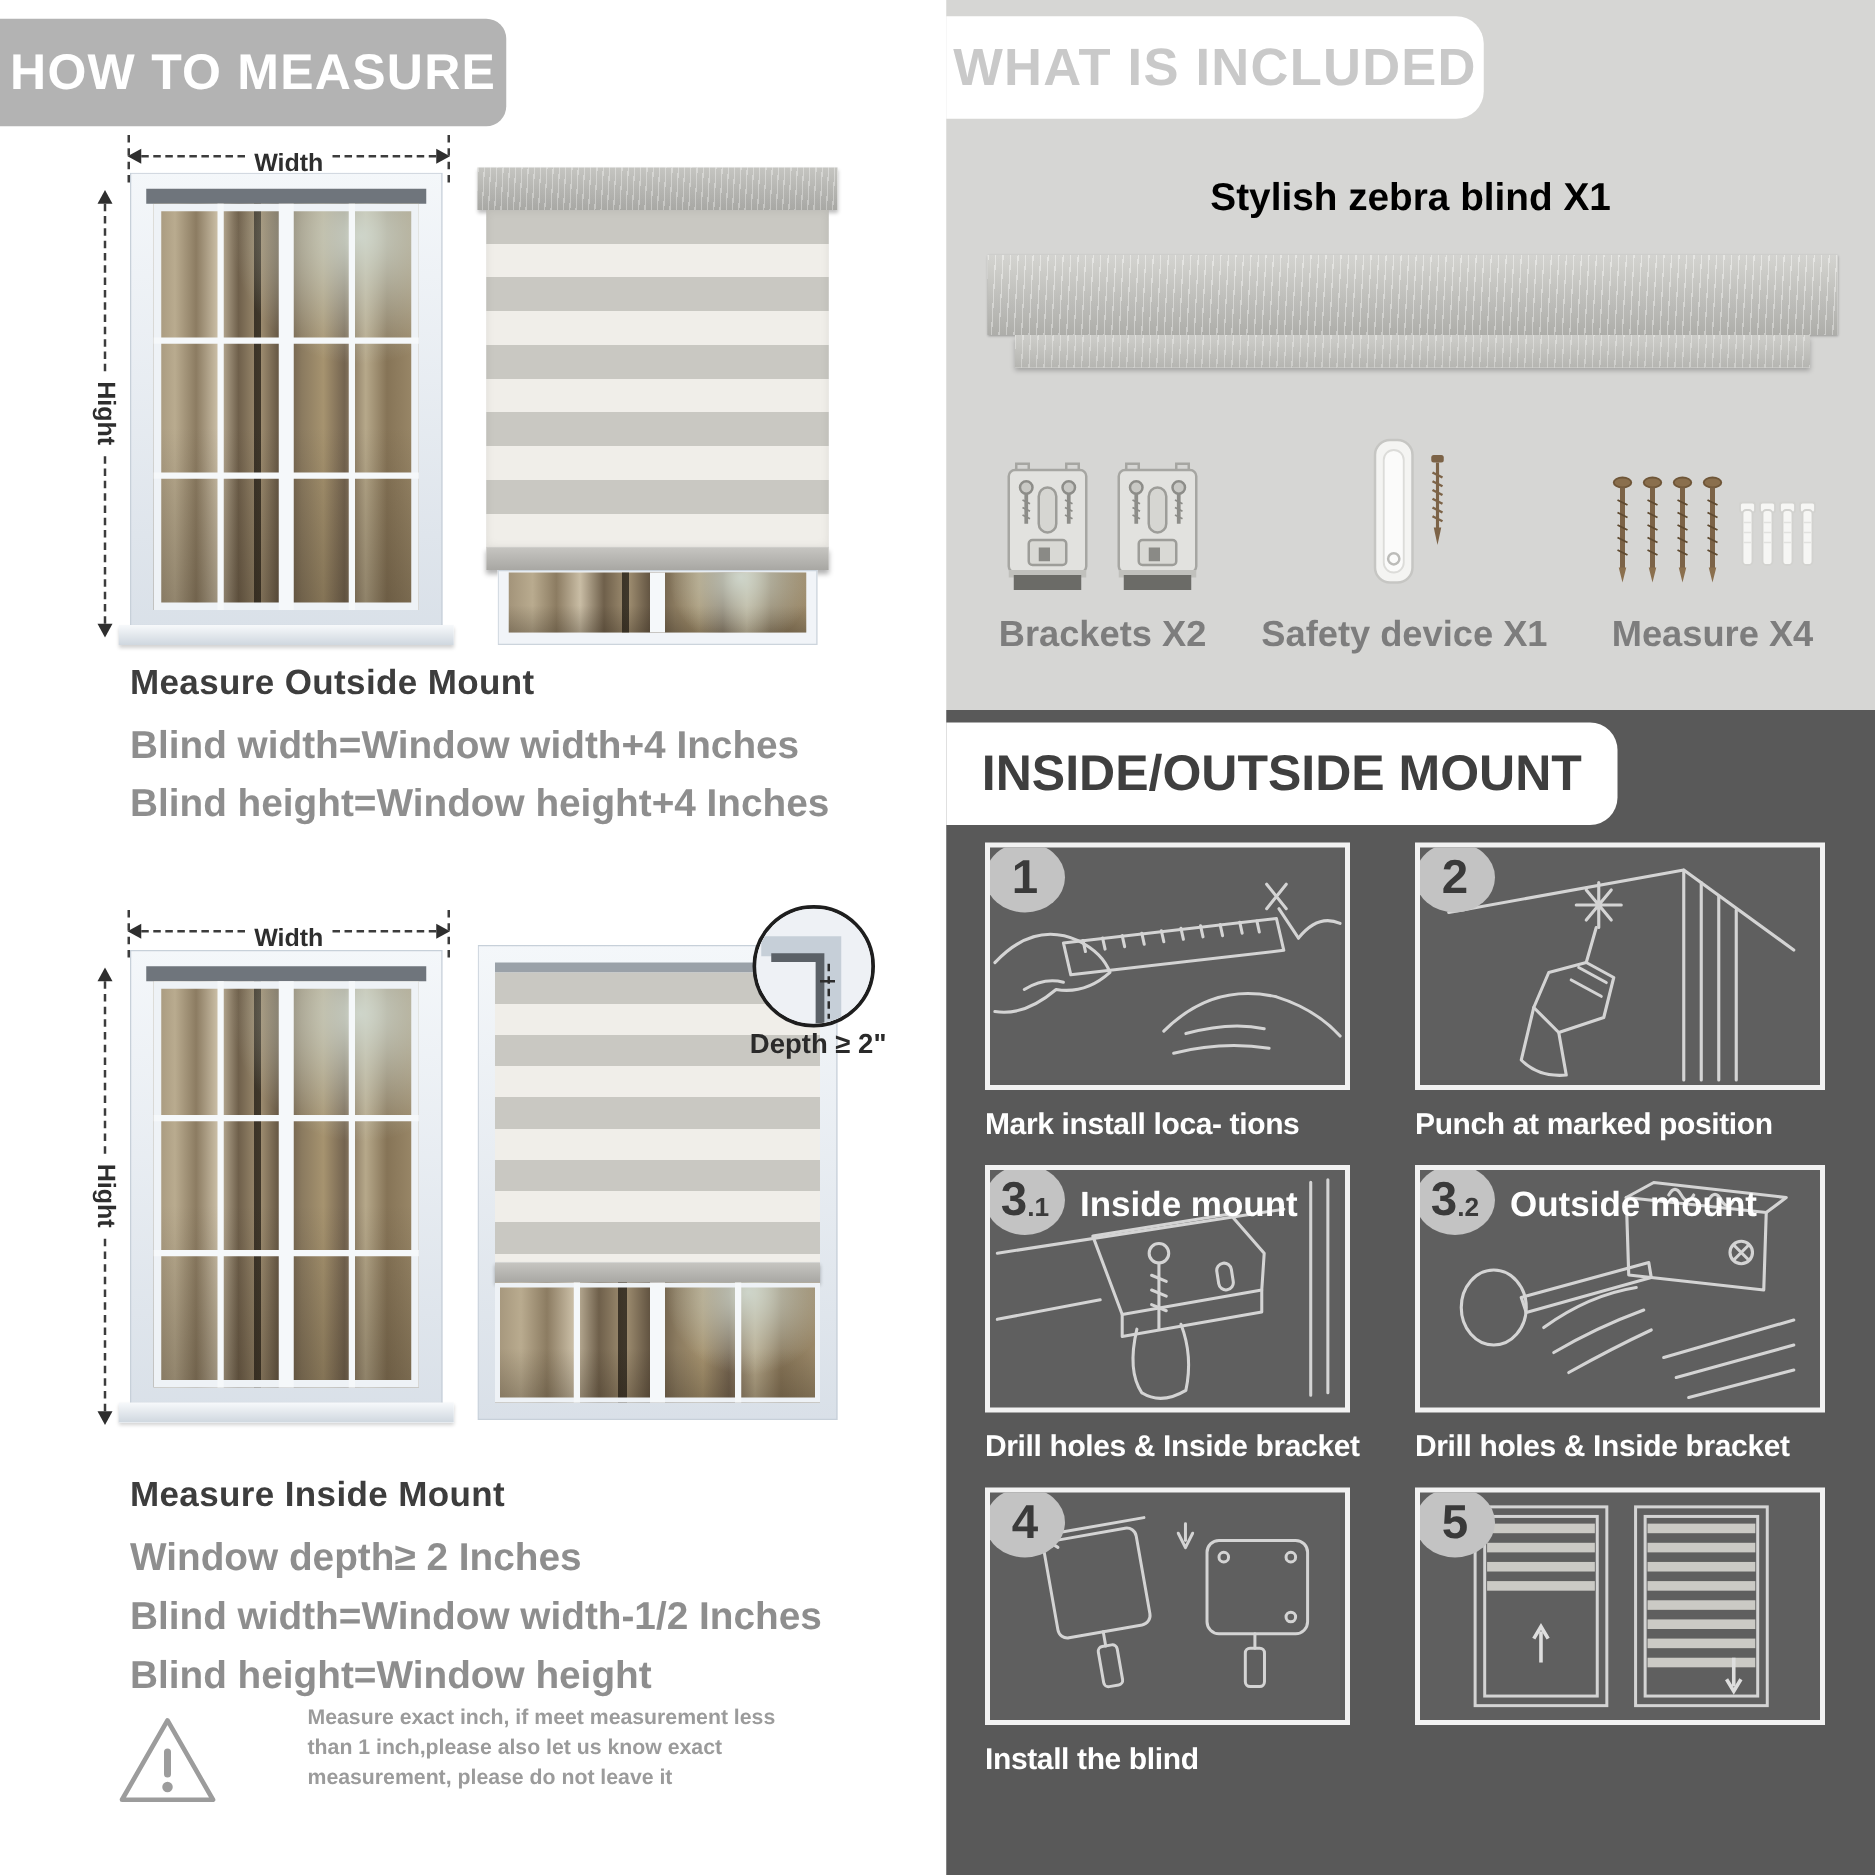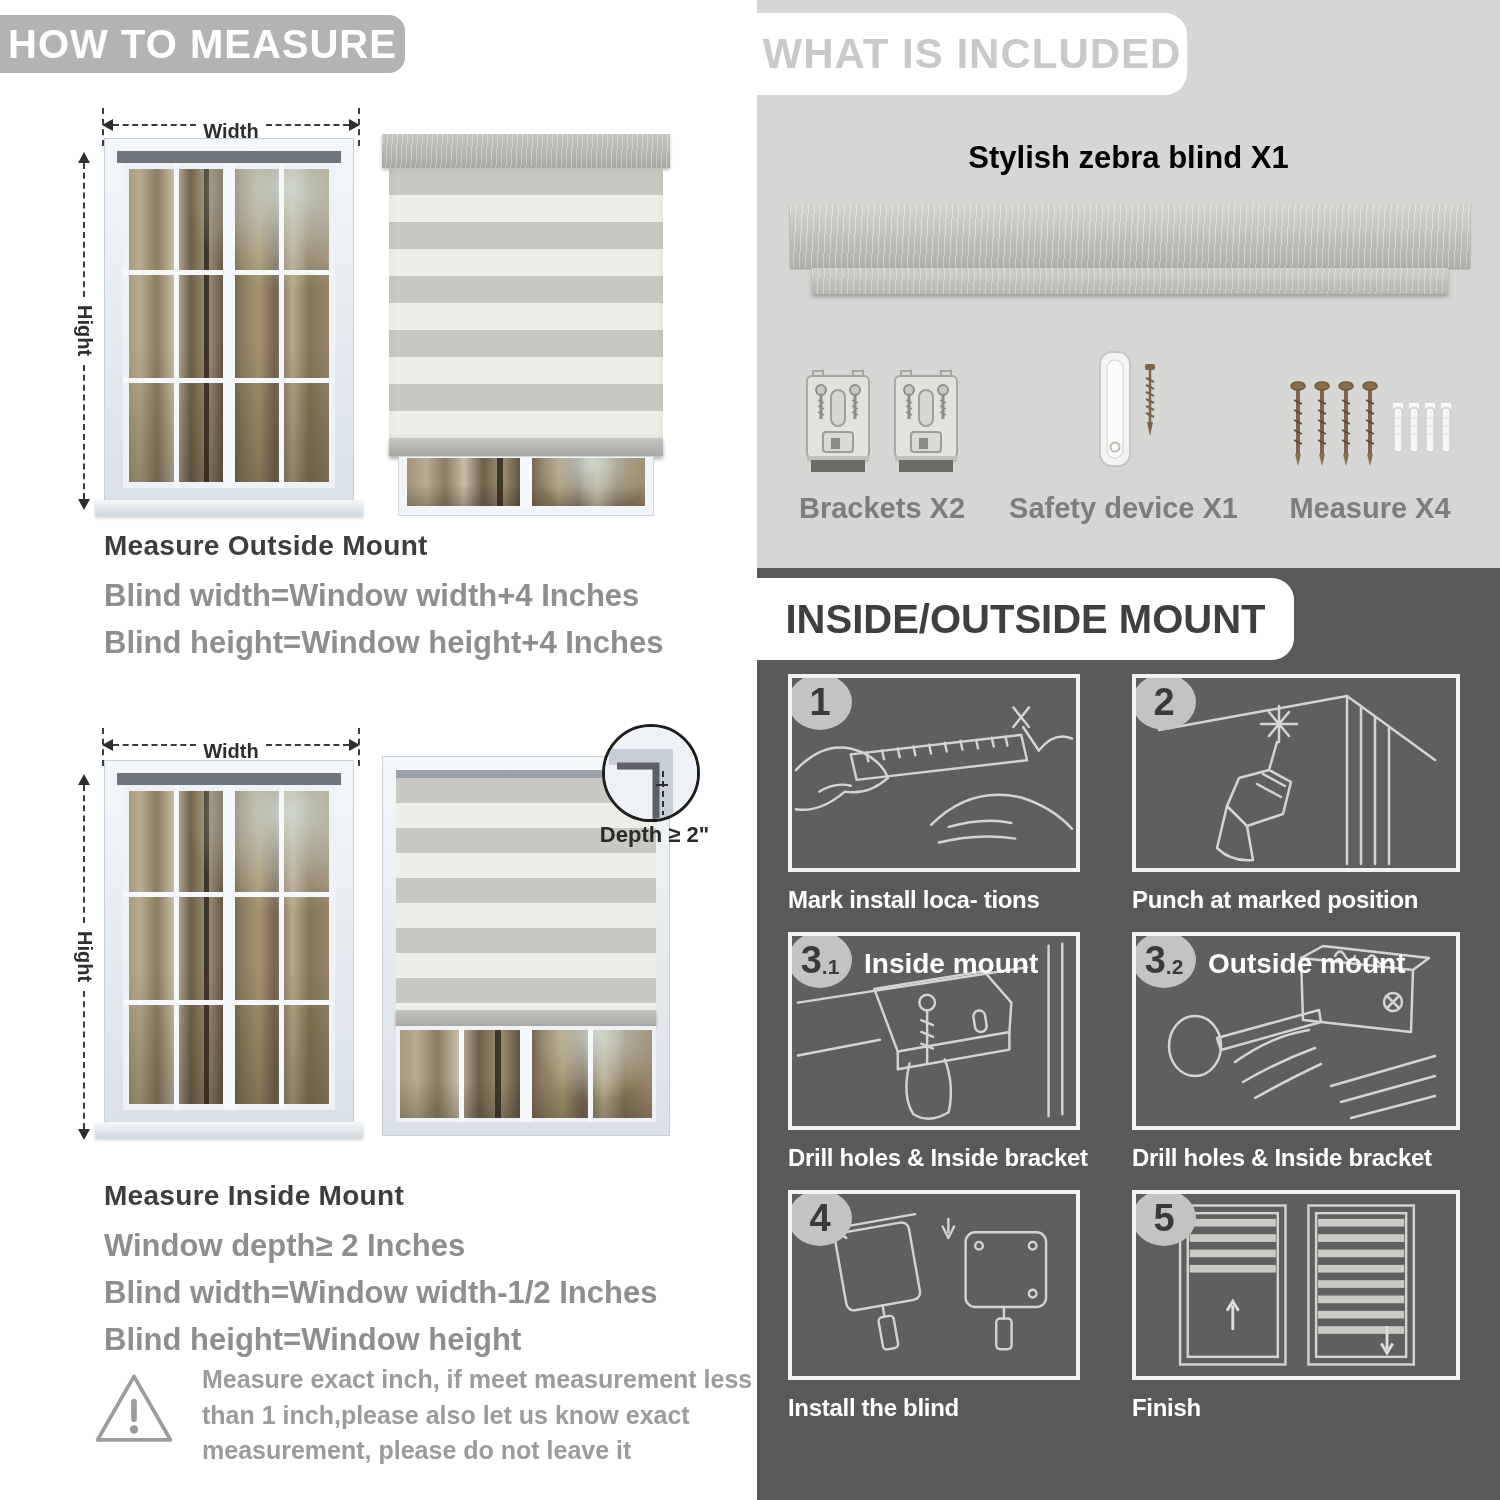--- a/index.html
+++ b/index.html
@@ -3,21 +3,21 @@
 <meta charset="utf-8">
 <style>
   html,body{margin:0;padding:0;background:#fff;}
   .page{position:relative;width:1500px;height:1500px;background:#ffffff;overflow:hidden;
         font-family:"Liberation Sans","DejaVu Sans",sans-serif;-webkit-font-smoothing:antialiased;}
   i{font-style:normal;}
 
   
   .left-panel{position:absolute;left:0;top:0;width:755px;height:1500px;background:#fff;}
   .pill{display:flex;align-items:center;justify-content:center;font-weight:bold;}
-  .pill-gray{position:absolute;left:0;top:15px;width:405px;height:58px;background:#b3b3b3;
+  .pill-gray{position:absolute;left:0;top:15px;width:405px;height:86px;background:#b3b3b3;
              border-radius:0 16px 16px 0;color:#fff;font-size:40px;letter-spacing:1px;}
 
   .measure-section{position:absolute;left:60px;width:640px;}
   .s1{top:108px;height:420px;}
   .s2{top:722px;height:465px;}
 
   
   .h-dim{position:absolute;left:42px;top:6px;width:258px;height:22px;display:flex;align-items:center;
          color:#2e2e2e;font-weight:bold;font-size:20px;}
   .h-dim .dash{flex:1;border-top:2px dashed #3c3c3c;height:0;}
@@ -81,21 +81,21 @@
   .depth-lbl{position:absolute;left:512px;top:100px;width:165px;text-align:center;
              font-size:22px;font-weight:bold;color:#2a2a2a;}
 
   .text-block{position:absolute;left:104px;white-space:nowrap;}
   .tb1{top:530px;} .tb2{top:1180px;}
   .text-block h2{margin:0 0 16px;font-size:28px;color:#3d3d3d;letter-spacing:.3px;}
   .text-block p{margin:11px 0;font-size:31px;font-weight:bold;color:#8e8e8e;}
 
   .warning{position:absolute;left:92px;top:1362px;display:flex;align-items:flex-start;gap:26px;}
   .warn-icon{width:84px;height:82px;margin-top:6px;flex:0 0 auto;}
-  .warn-text{font-size:25px;font-weight:bold;color:#9b9b9b;line-height:1.42;}
+  .warn-text{font-size:17px;font-weight:bold;color:#9b9b9b;line-height:1.42;margin-left:44px;}
 
   
   .right-top{position:absolute;left:757px;top:0;width:743px;height:568px;background:#d6d6d4;}
   .pill-white{position:absolute;left:0;top:13px;width:430px;height:82px;background:#fff;
               border-radius:0 22px 22px 0;color:#c9c9c9;font-size:42px;letter-spacing:1px;}
   .product-label{position:absolute;left:0;top:140px;width:100%;text-align:center;
                  font-size:31px;font-weight:bold;color:#000000;}
   .blind-bar{position:absolute;left:33px;top:204px;width:680px;}
   .bar-main{height:64px;background:
       repeating-linear-gradient(93deg, rgba(255,255,255,.3) 0 1px, rgba(0,0,0,.04) 1px 6px),
@@ -516,19 +516,18 @@
                   <rect x="168" y="138" width="90" height="8"></rect>
               </g>
               <g stroke="#dedede" stroke-width="3" fill="none">
                 <path d="M79,142 V116"></path>
                   <path d="M73,122 L79,112 L85,122"></path>
                 <path d="M240,138 V162"></path>
                   <path d="M234,156 L240,166 L246,156"></path>
               </g>
             </svg>
           </div>
-          <div class="caption">Finish</div>
         </div>
       </div>
 
     </div>
   </section>
 </div>
 
 </body></html>

